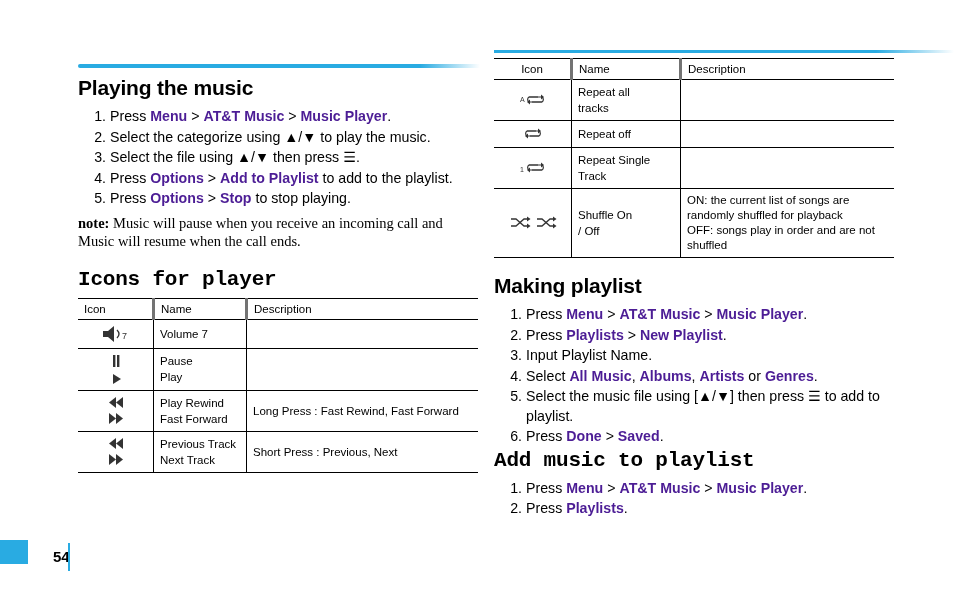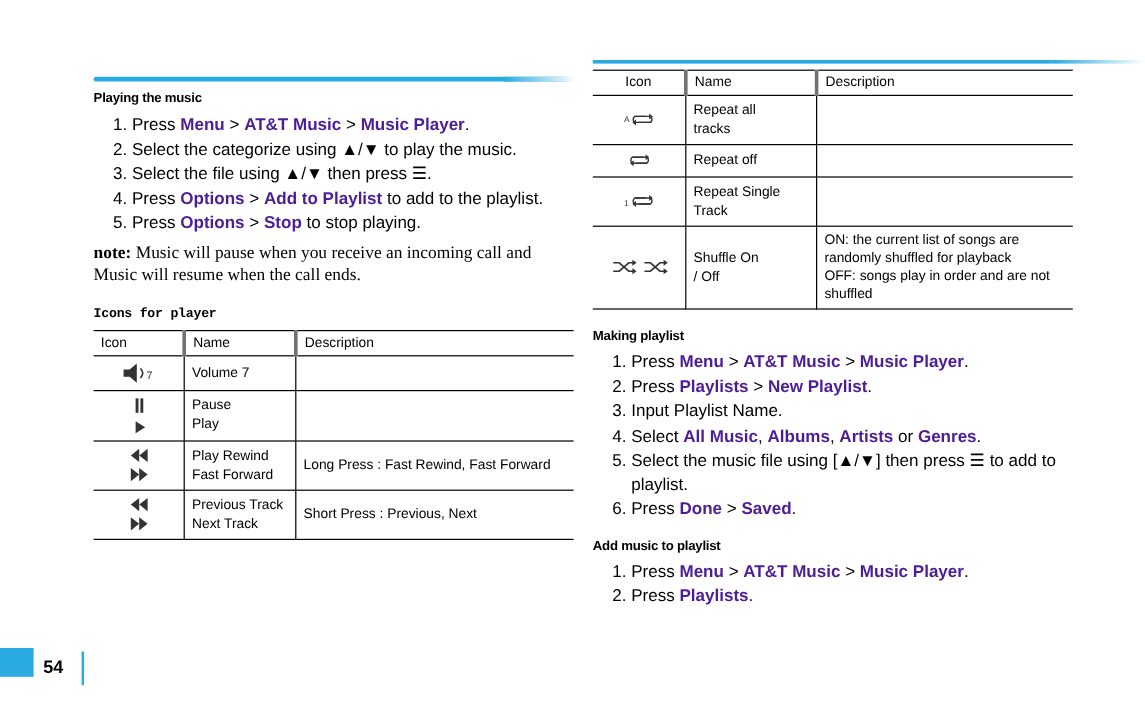--- a/index.html
+++ b/index.html
@@ -43,21 +43,21 @@
     left: 876px; top: 50px; width: 78px; height: 3px;
     background: linear-gradient(to right, #29abe2, #ffffff);
   }
   .left-edge-bar {
     position: absolute;
     left: 0px; top: 540px; width: 28px; height: 24px;
     background: #29abe2;
   }
   .page-num {
     position: absolute;
-    left: 36px; top: 548px;
+    left: 53px; top: 548px;
     font-size: 15px;
     font-weight: bold;
     color: #000;
   }
   .page-num-rule {
     position: absolute;
     left: 68px; top: 543px; width: 2px; height: 28px;
     background: #29abe2;
   }
 
@@ -65,21 +65,21 @@
   .col-left {
     position: absolute;
     left: 78px; top: 76px; width: 400px;
   }
   .col-right {
     position: absolute;
     left: 494px; top: 58px; width: 400px;
   }
 
   h2.heading {
-    font-size: 11px;
+    font-size: 21px;
     font-weight: bold;
     margin: 0 0 7px 0;
     letter-spacing: -0.2px;
   }
 
   ol.steps {
     margin: 0 0 0 0;
     padding-left: 32px;
     font-size: 14.2px;
     line-height: 19.5px;
@@ -359,20 +359,20 @@
     <h2 class="heading" style="margin-top:16px;">Making playlist</h2>
     <ol class="steps" id="right-steps-1">
         <li><span>Press </span><span class="blue">Menu</span><span> &gt; </span><span class="blue">AT&amp;T Music</span><span> &gt; </span><span class="blue">Music Player</span><span>.</span></li>
         <li><span>Press </span><span class="blue">Playlists</span><span> &gt; </span><span class="blue">New Playlist</span><span>.</span></li>
         <li><span>Input Playlist Name.</span></li>
         <li><span>Select </span><span class="blue">All Music</span><span>, </span><span class="blue">Albums</span><span>, </span><span class="blue">Artists</span><span> or </span><span class="blue">Genres</span><span>.</span></li>
         <li><span>Select the music file using [▲/▼] then press </span><span>☰</span><span> to add to playlist.</span></li>
         <li><span>Press </span><span class="blue">Done</span><span> &gt; </span><span class="blue">Saved</span><span>.</span></li>
       </ol>
 
-    <h2 class="heading" style="margin-top:14px;">Add music to playlist</h2>
+    <h2 class="heading" style="margin-top:2px;font-family:Liberation Mono, monospace;">Add music to playlist</h2>
     <ol class="steps" id="right-steps-2">
         <li><span>Press </span><span class="blue">Menu</span><span> &gt; </span><span class="blue">AT&amp;T Music</span><span> &gt; </span><span class="blue">Music Player</span><span>.</span></li>
         <li><span>Press </span><span class="blue">Playlists</span><span>.</span></li>
       </ol>
   </div>
 
 </div>
 
 </body></html>

